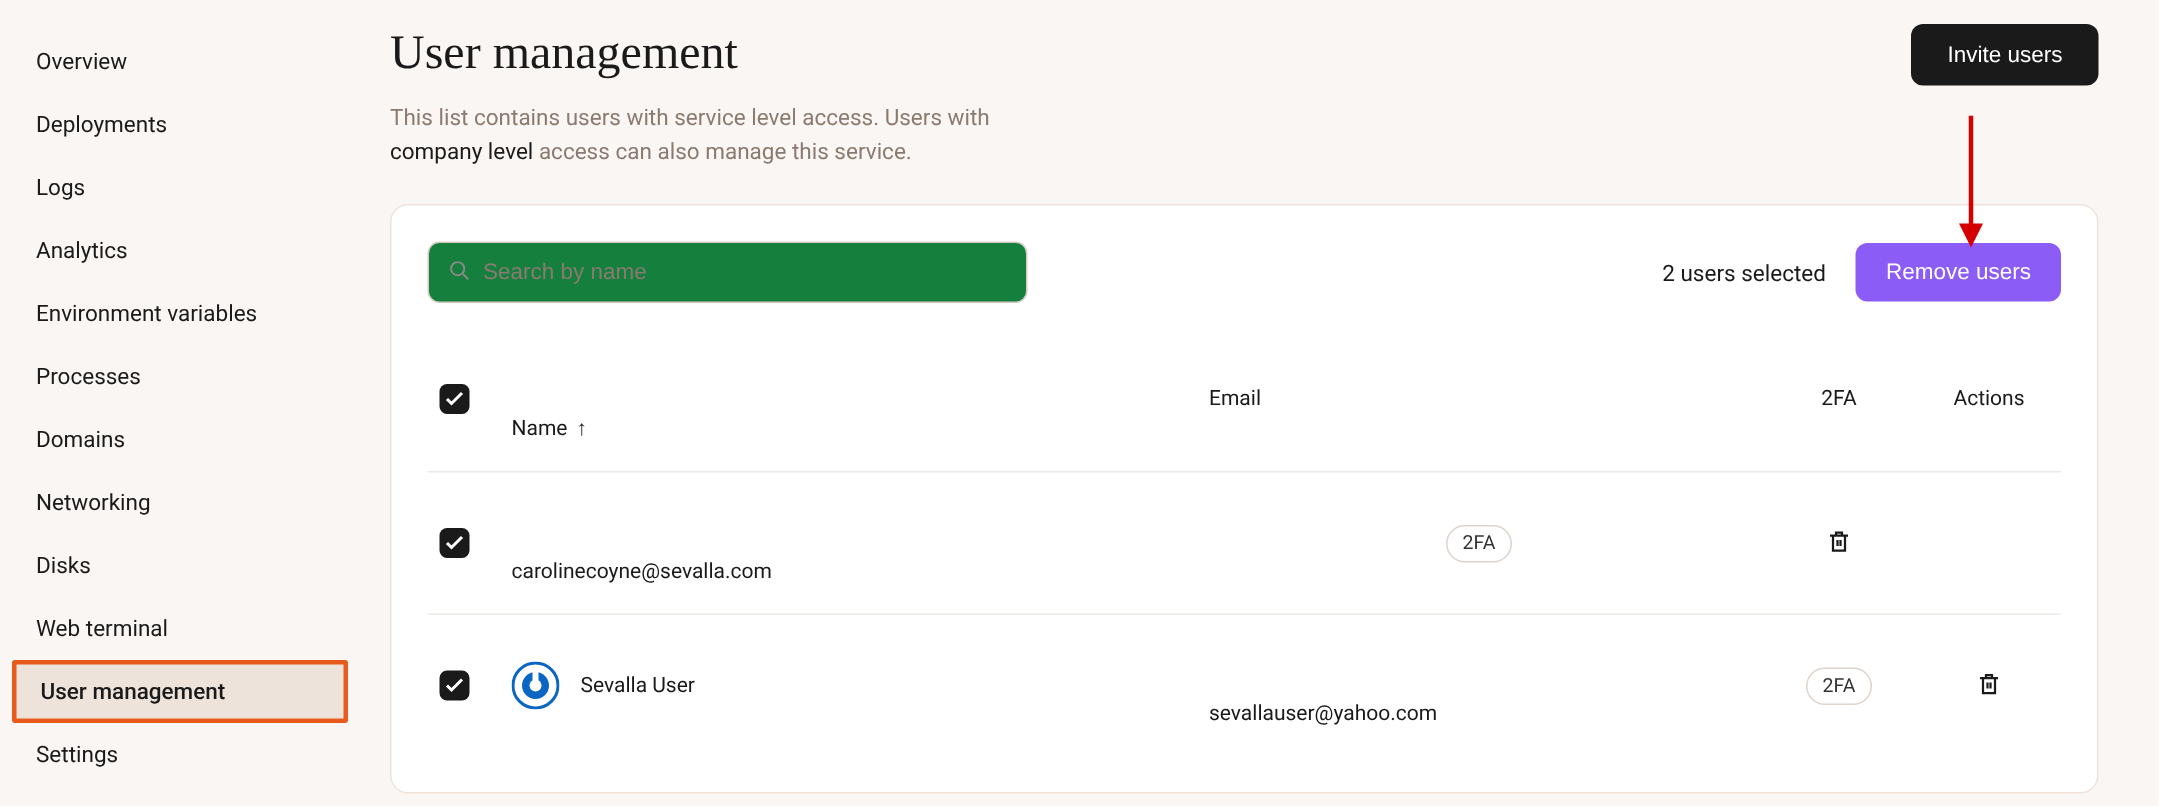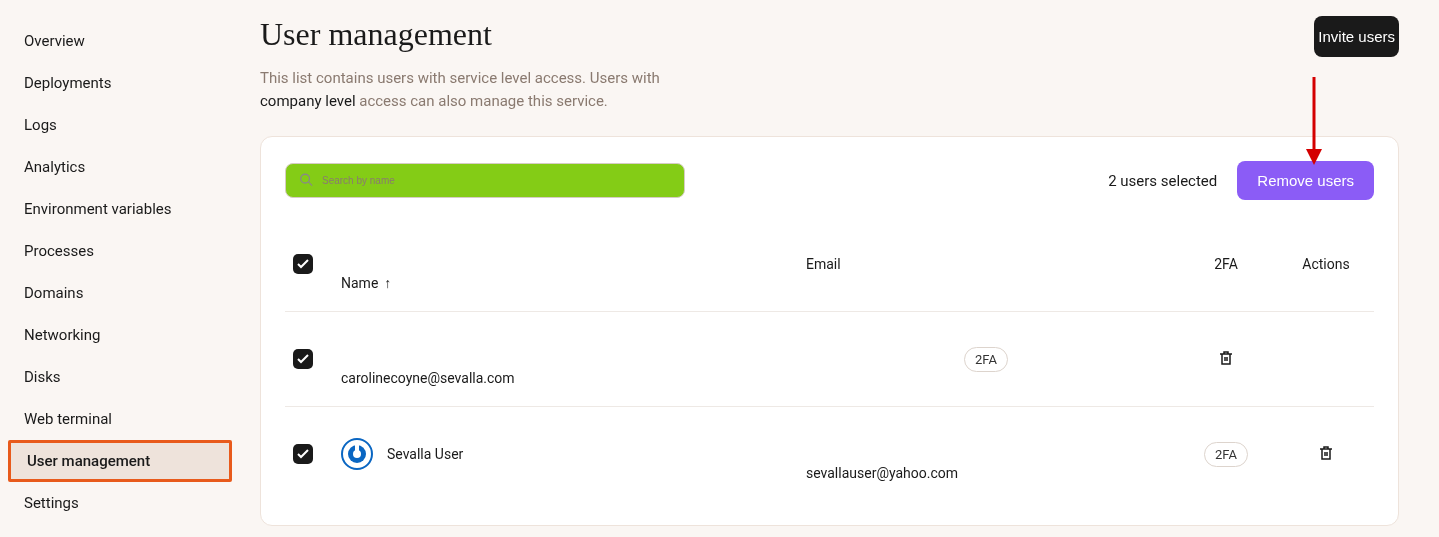--- a/index.html
+++ b/index.html
@@ -44,21 +44,21 @@
       font-family: Georgia, "Times New Roman", serif;
       font-size: 32px;
       font-weight: 400;
       color: #1a1a1a;
     }
     .invite-btn {
       background: #1a1a1a;
       color: #fff;
       border: none;
       border-radius: 8px;
-      padding: 12px 4px;
+      padding: 12px 24px;
       font-size: 15px;
       font-weight: 500;
       cursor: pointer;
     }
     .subtitle {
       color: #8a7a70;
       font-size: 15px;
       line-height: 1.5;
       max-width: 420px;
       margin-bottom: 24px;
@@ -94,22 +94,22 @@
       left: 14px;
       top: 50%;
       transform: translateY(-50%);
       color: #888;
     }
     .search-input {
       width: 100%;
       padding: 11px 14px 11px 36px;
       border: 1px solid #d6ccc4;
       border-radius: 8px;
-      font-size: 10px;
-      background: #84cc16;
+      font-size: 15px;
+      background: #15803d;
       color: #1a1a1a;
     }
     .search-input::placeholder { color: #8a7a70; }
     .toolbar-right {
       display: flex;
       align-items: center;
       gap: 20px;
     }
     .selected-text {
       color: #1a1a1a;

